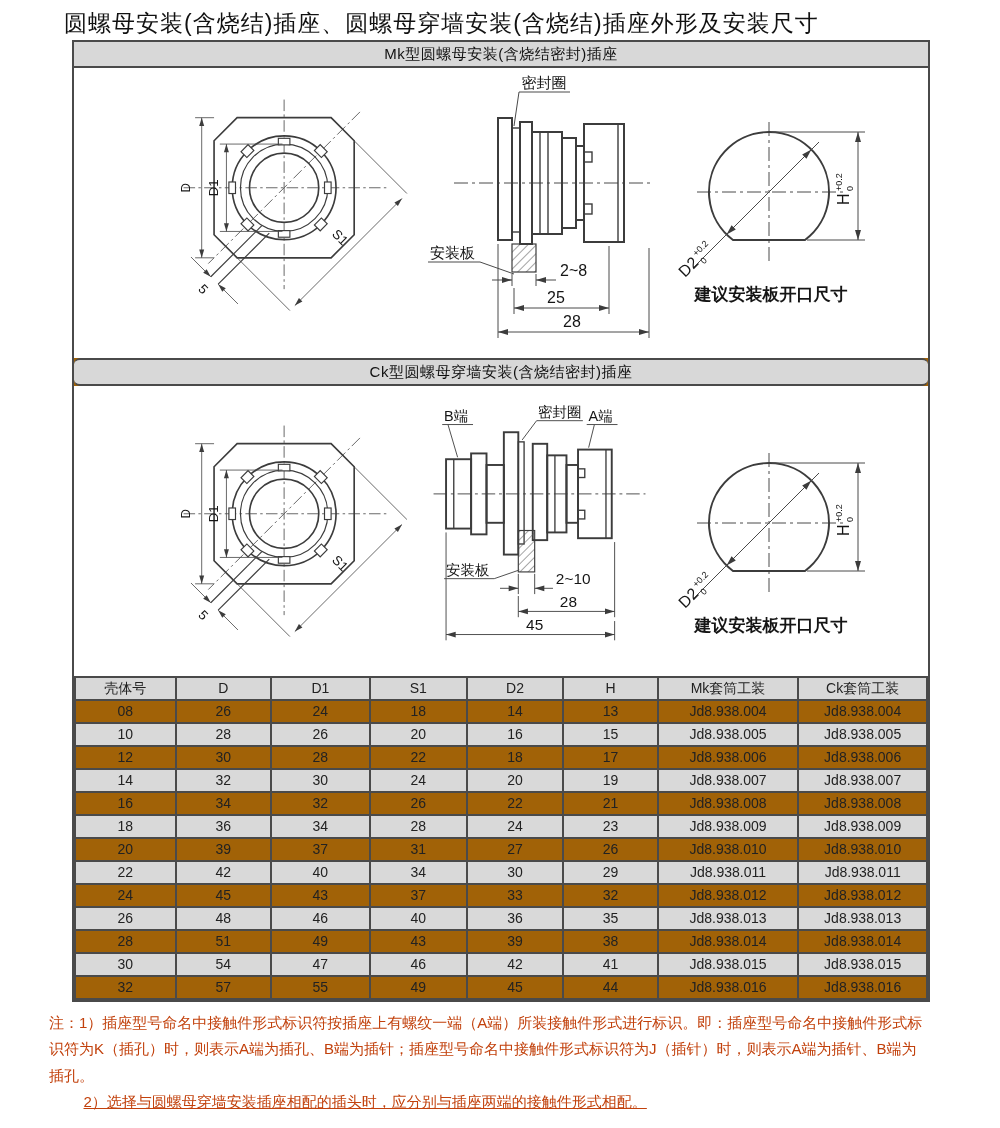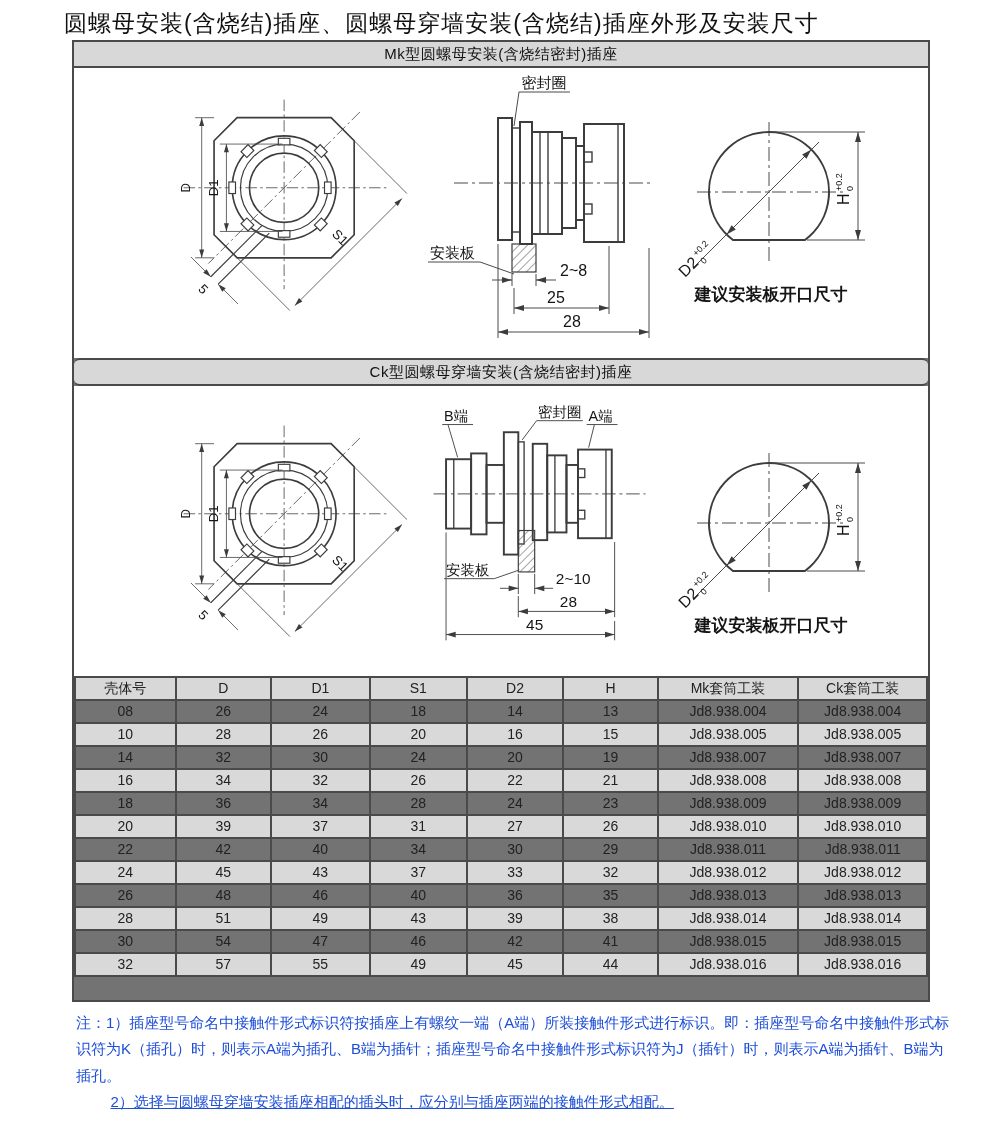--- a/index.html
+++ b/index.html
@@ -2,21 +2,21 @@
 <html><head>
 <meta charset="utf-8">
 <style>
   * { margin:0; padding:0; box-sizing:border-box; }
   html,body { background:#ffffff; }
   body { width:1000px; height:1128px; font-family:"Liberation Sans", sans-serif; color:#111; }
   .page { position:relative; width:1000px; height:1128px; background:#fff; overflow:hidden; }
 
   .title { position:absolute; left:64px; top:8px; font-size:23px; font-weight:normal; letter-spacing:1px; color:#111; }
 
-  .panel { position:absolute; left:72px; top:40px; width:858px; height:962px; border:2px solid #4a4a4a; background:#737373; }
+  .panel { position:absolute; left:72px; top:40px; width:858px; height:962px; border:2px solid #4a4a4a; background:#a16207; }
   .sec-header { height:26px; background:#d8d8d8; border-bottom:2px solid #4a4a4a; display:flex; align-items:center; justify-content:center; font-size:15px; color:#111; letter-spacing:0.5px; }
   .sec-header.mid { height:28px; border-top:2px solid #4a4a4a;border-radius:6px; }
   .draw-area { position:relative; height:290px; background:#fff; }
 
   svg.drawing { position:absolute; overflow:visible; }
   .svg-front-1 { left:70px; top:0; }
   .svg-front-2 { left:70px; top:8px; }
   .svg-mk-side { left:350px; top:0; }
   .svg-ck-side { left:345px; top:0; }
   .svg-cutout-1 { left:585px; top:42px; }
@@ -30,21 +30,21 @@
   svg text { font-family:"Liberation Sans", sans-serif; fill:#151515; font-size:15px; }
   svg text.dimtxt { font-size:16px; }
   svg text.tol { font-size:9px; }
   svg text.caption { font-size:17px; font-weight:bold; }
 
   .dim-table { width:100%; border-collapse:collapse; table-layout:fixed; font-size:14px; color:#222; }
   .dim-table th, .dim-table td { border:2px solid #4a4a4a; text-align:center; height:21px; padding:0; font-weight:normal; line-height:21px; }
   .dim-table thead th { background:#d8d8d8; }
   .dim-table tbody tr:nth-child(even) td { background:#d9d9d9; }
 
-  .notes { position:absolute; left:76px; top:1010px; width:876px; font-size:15px; line-height:1.75; color:#1d4ed8; }
+  .notes { position:absolute; left:49px; top:1010px; width:876px; font-size:15px; line-height:1.75; color:#c2410c; }
   .notes p.n2 { text-indent:2.3em;text-decoration:underline; }
 </style>
 </head>
 <body>
 
 <svg width="0" height="0" style="position:absolute" aria-hidden="true">
   <defs>
     <marker id="arr" viewBox="-1 -4 12 8" refX="10" refY="0" markerWidth="12" markerHeight="8" orient="auto-start-reverse" markerUnits="userSpaceOnUse">
       <path d="M10,0 L0,3 L0,-3 Z" fill="#3c3c3c"></path>
     </marker>
@@ -332,20 +332,30 @@
             <td>10</td>
             <td>28</td>
             <td>26</td>
             <td>20</td>
             <td>16</td>
             <td>15</td>
             <td>Jd8.938.005</td>
             <td>Jd8.938.005</td>
           </tr>
           <tr>
+            <td>12</td>
+            <td>30</td>
+            <td>28</td>
+            <td>22</td>
+            <td>18</td>
+            <td>17</td>
+            <td>Jd8.938.006</td>
+            <td>Jd8.938.006</td>
+          </tr>
+          <tr>
             <td>14</td>
             <td>32</td>
             <td>30</td>
             <td>24</td>
             <td>20</td>
             <td>19</td>
             <td>Jd8.938.007</td>
             <td>Jd8.938.007</td>
           </tr>
           <tr>

